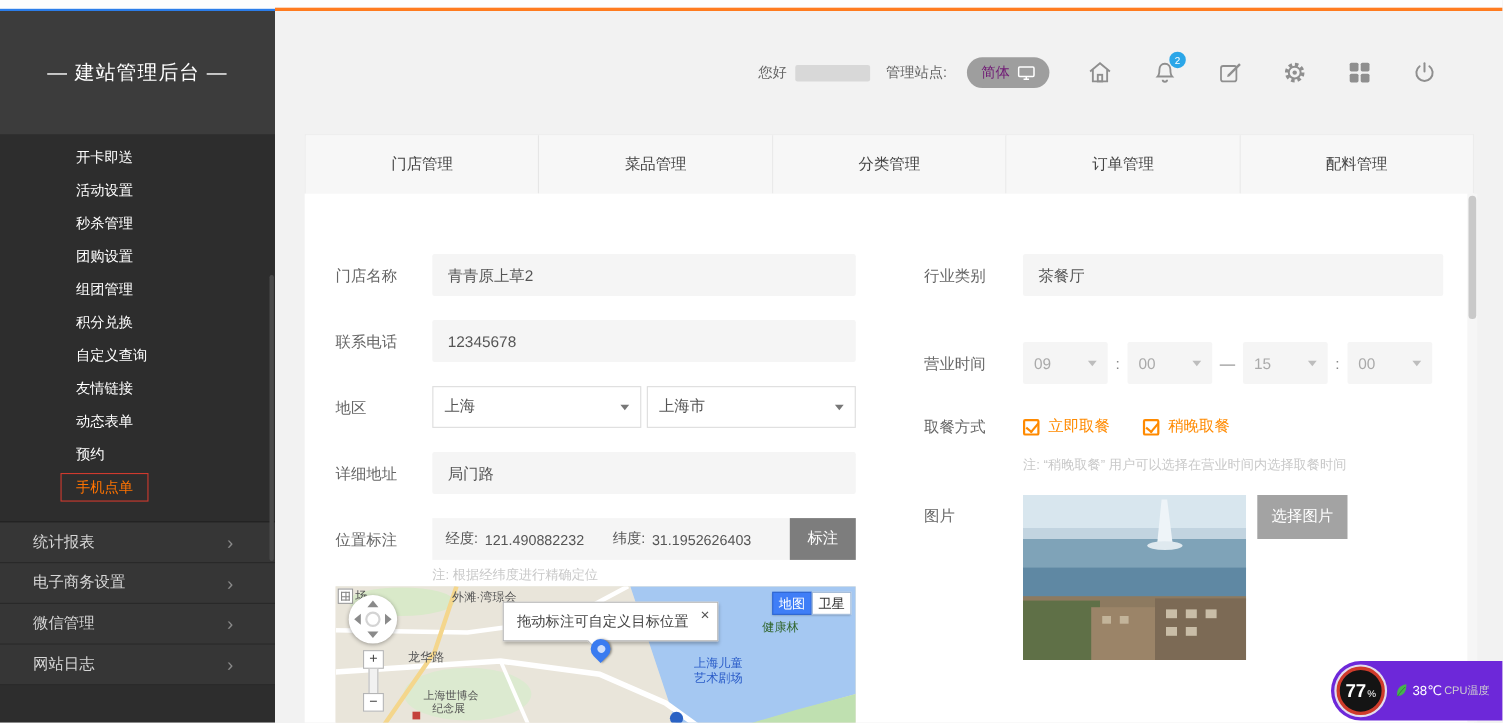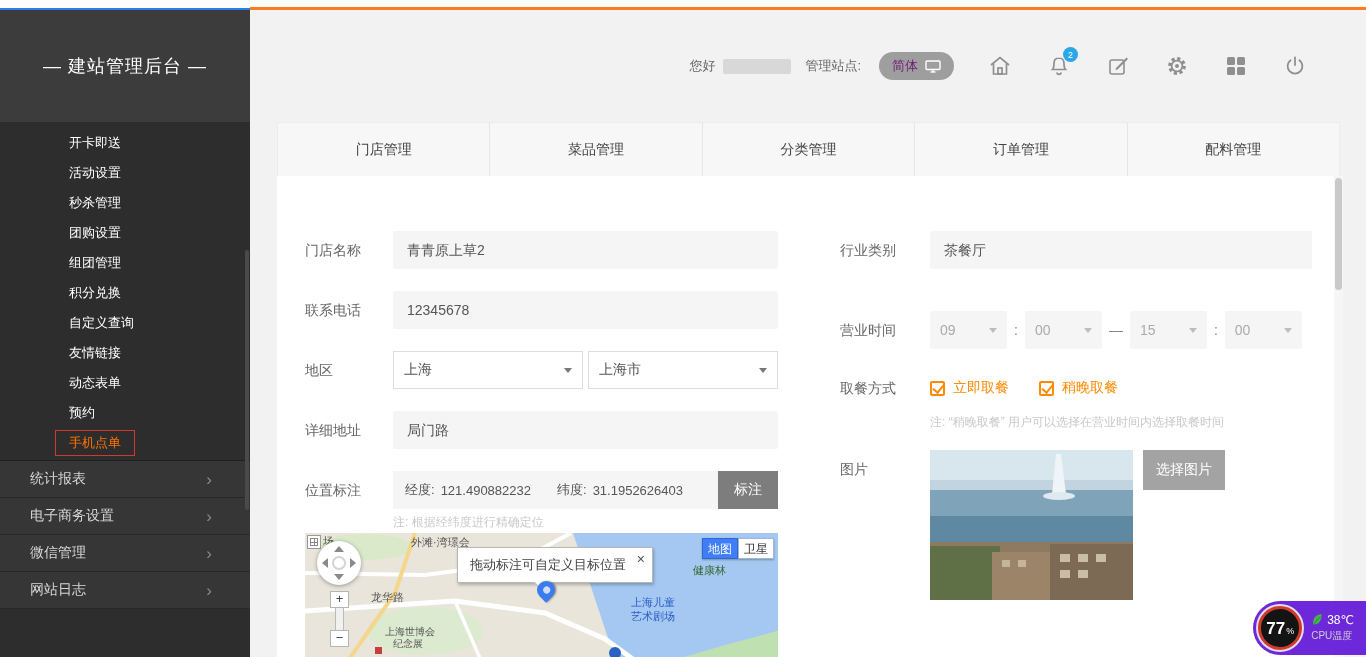--- a/index.html
+++ b/index.html
@@ -11,21 +11,21 @@
   .top-strip{position:absolute;top:0;left:0;width:1366px;height:10px;background:#fdfdfd;display:flex;}
   .strip-left{width:250px;border-bottom:2px solid #2b7de9;}
   .strip-right{flex:1;border-bottom:3px solid #ff7b1f;}
 
   
   .sidebar{position:absolute;left:0;top:10px;width:250px;bottom:0;background:#2d2d2d;}
   .sidebar-title{height:112px;background:#3c3c3c;color:#fff;display:flex;align-items:center;justify-content:center;font-size:18px;letter-spacing:1px;}
   .menu{padding-top:6px;}
   .menu-item{height:30px;line-height:30px;padding-left:69px;font-size:13px;color:#fff;cursor:pointer;}
   .menu-item .active-box{display:inline-block;border:1px solid #cf3a2e;color:#ff7300;padding:0 13px;margin-left:-14px;line-height:24px;}
-  .sections{margin-top:2px;border-top:1px solid #1f1f1f;}
+  .sections{margin-top:16px;border-top:1px solid #1f1f1f;}
   .section-row{height:37px;display:flex;align-items:center;justify-content:space-between;padding:0 38px 0 30px;color:#d6d6d6;font-size:14px;background:#363636;border-bottom:1px solid #282828;cursor:pointer;}
   .section-row .chev{color:#8a8a8a;font-size:17px;line-height:1;}
   .sidebar-scrollthumb{position:absolute;right:1px;top:240px;width:4px;height:260px;background:#4a4a4a;border-radius:2px;}
 
   
   .main{position:absolute;left:250px;top:10px;right:0;bottom:0;background:#f2f2f2;}
   .main-header{height:112px;display:flex;align-items:center;justify-content:flex-end;padding-right:58px;}
   .greet{font-size:13px;color:#666;}
   .redacted{width:68px;height:15px;background:#d8d8d8;border-radius:2px;margin:0 14px 0 8px;}
   .lang-btn{margin-left:18px;background:#9e9e9e;border-radius:14px;color:#701a75;font-size:13px;padding:5px 13px;display:flex;align-items:center;gap:7px;cursor:pointer;}
@@ -95,21 +95,21 @@
 
   
   .v-scroll{position:absolute;right:23px;top:166px;bottom:0;width:9px;background:#f6f6f6;}
   .v-thumb{position:absolute;top:2px;left:1px;width:7px;height:112px;background:#c9c9c9;border-radius:4px;cursor:pointer;}
 
   
   .monitor{position:absolute;right:0;bottom:2px;height:54px;background:#6d28d9;border-radius:27px 0 0 27px;display:flex;align-items:center;padding:0 12px 0 5px;gap:9px;z-index:50;}
   .gauge{width:44px;height:44px;border-radius:50%;border:3px solid #cf3b2b;background:#141414;box-shadow:0 0 0 2px rgba(240,240,240,.9);display:flex;align-items:baseline;justify-content:center;padding-top:11px;}
   .gv{color:#fff;font-size:17px;font-weight:bold;line-height:1;}
   .gu{color:#fff;font-size:9px;margin-left:1px;}
-  .minfo{display:flex;flex-direction:column;justify-content:flex-end;gap:2px;}
+  .minfo{display:flex;justify-content:flex-end;gap:2px;}
   .mtemp{display:flex;align-items:center;gap:4px;color:#fff;font-size:12px;}
   .mlab{color:#cfcfcf;font-size:10px;}
 </style>
 </head>
 <body>
 
 <div id="app">
 
   <div class="top-strip">
     <div class="strip-left"></div>

